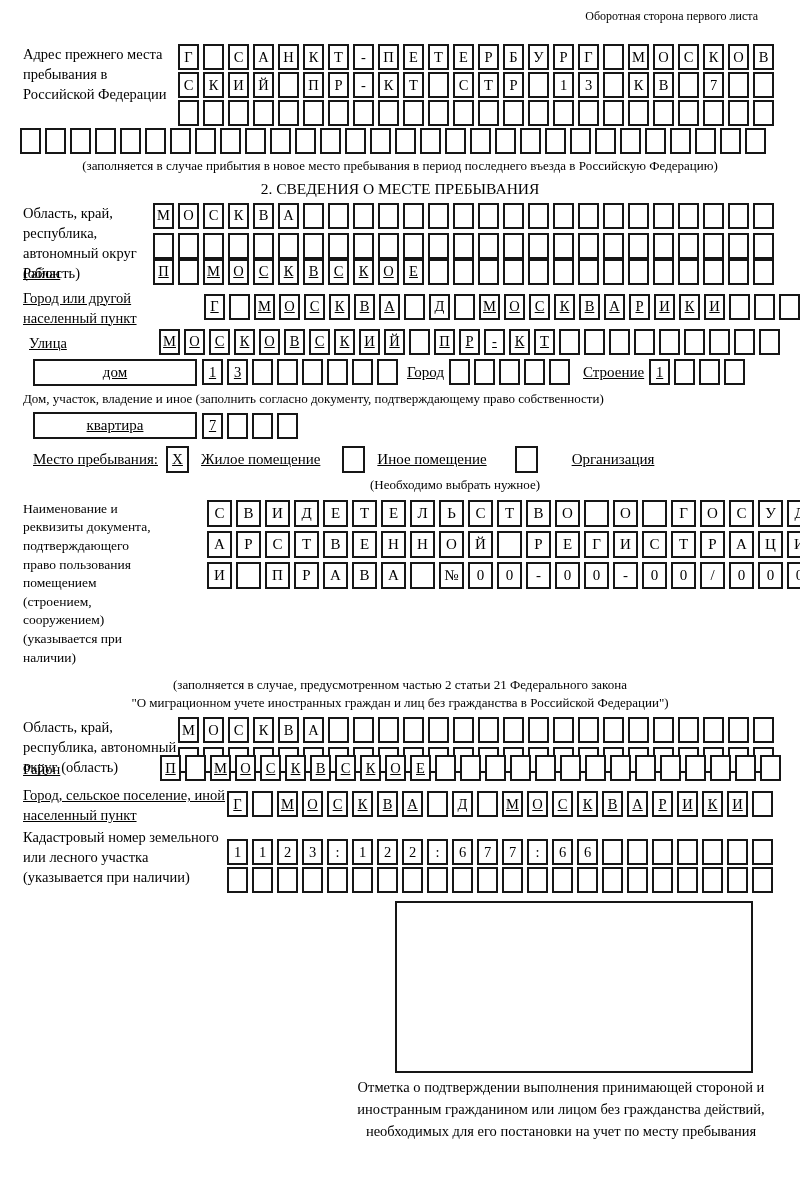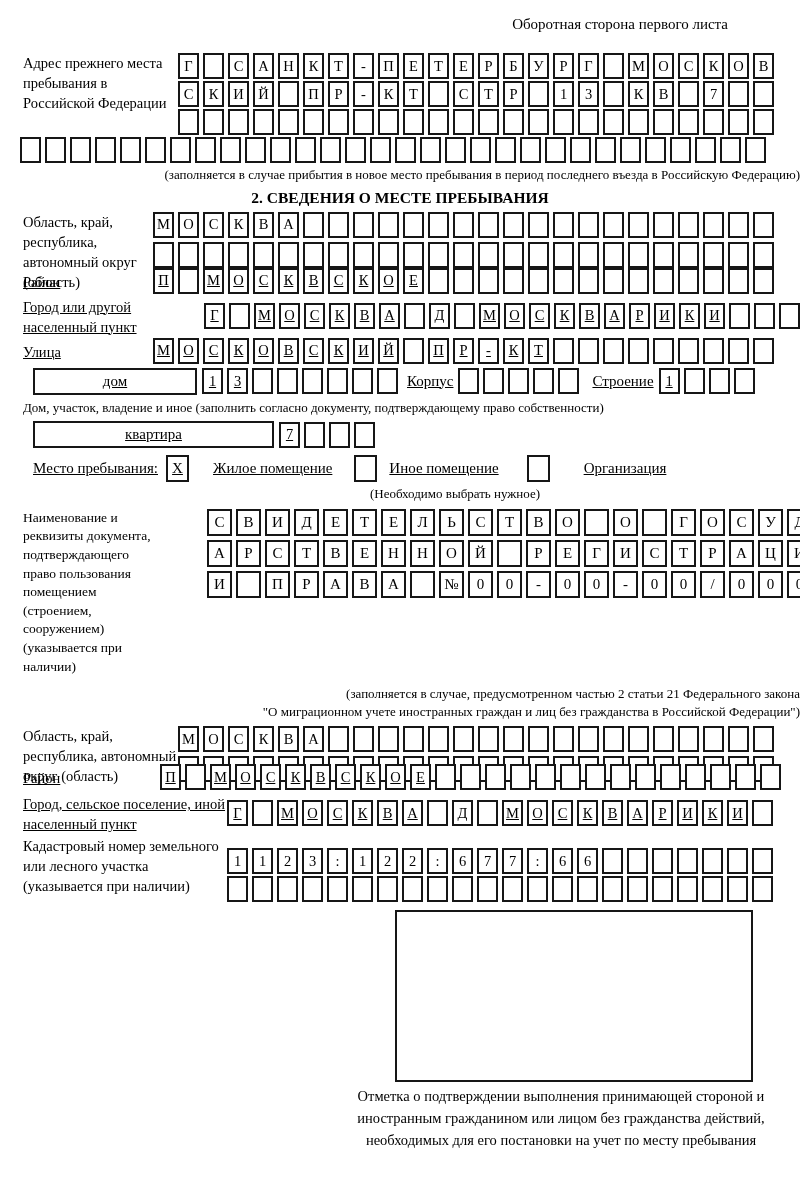--- a/index.html
+++ b/index.html
@@ -1,39 +1,39 @@
 <!DOCTYPE html>
 <html><head>
 <meta charset="utf-8">
 <style>
   html,body{margin:0;padding:0;background:#fff;}
   body{width:800px;height:1180px;overflow:hidden;color:#000;
        font-family:"Liberation Serif","DejaVu Serif",serif;}
   .page{position:relative;width:800px;height:1180px;}
 
-  .header-note{margin-top:16px;padding-right:72px;text-align:right;font-size:15px;}
+  .header-note{margin-top:9px;padding-right:42px;text-align:right;font-size:12px;}
 
   .grp{display:flex;align-items:flex-start;}
   .grp.vcenter{align-items:center;text-decoration:underline;}
   .lbl{font-size:14.5px;line-height:1.38;flex:none;}
   .cellblock{flex:none;}
   .cellrow{display:flex;gap:4px;margin-bottom:2px;}
   .c{box-sizing:border-box;flex:none;width:21px;height:26px;border:2px solid #161616;
      display:flex;align-items:center;justify-content:center;
      font-size:14.5px;line-height:1;background:#fff;}
   .doc .c{width:25px;height:27px;font-size:15px;}
   .doc .cellrow{margin-bottom:4px;}
 
   .widebox{box-sizing:border-box;flex:none;height:27px;border:2px solid #161616;
      display:flex;align-items:center;justify-content:center;font-size:15px;background:#fff;}
   .inline-lbl{font-size:15px;flex:none;}
 
   .note{font-size:13px;line-height:1.35;}
-  .note.center{text-align:right;}
-  .title{font-weight:bold;font-size:15.5px;text-align:center;}
+  .note.center{text-align:center;}
+  .title{font-weight:normal;font-size:15.5px;text-align:center;}
 
   .check{box-sizing:border-box;flex:none;width:23px;height:27px;border:2px solid #161616;
      display:flex;align-items:center;justify-content:center;font-size:15px;background:#fff;}
 
   .stamp-box{box-sizing:border-box;width:358px;height:172px;border:2px solid #161616;
      margin-left:395px;margin-top:6px;background:#fff;}
   .stamp-note{width:478px;margin-left:322px;margin-top:4px;text-align:center;
      font-size:14.5px;line-height:1.5;}
 </style>
 </head>
@@ -276,21 +276,21 @@
         <span class="c">Р</span>
         <span class="c">И</span>
         <span class="c">К</span>
         <span class="c">И</span>
         <span class="c"></span>
         <span class="c"></span>
         <span class="c"></span>
       </div>
   </div>
 
-  <div class="grp vcenter" style="margin:1px 0 0 23px;">
+  <div class="grp vcenter" style="margin:1px 0 0 29px;">
     <div class="lbl" style="width:130px;">Улица</div>
     <div class="cellrow">
         <span class="c">М</span>
         <span class="c">О</span>
         <span class="c">С</span>
         <span class="c">К</span>
         <span class="c">О</span>
         <span class="c">В</span>
         <span class="c">С</span>
         <span class="c">К</span>
@@ -319,52 +319,52 @@
     <div class="cellrow" style="margin-bottom:0;">
         <span class="c">1</span>
         <span class="c">3</span>
         <span class="c"></span>
         <span class="c"></span>
         <span class="c"></span>
         <span class="c"></span>
         <span class="c"></span>
         <span class="c"></span>
       </div>
-    <div class="inline-lbl" style="margin-left:4px;">Корпус</div>
+    <div class="inline-lbl" style="margin-left:4px;">Город</div>
     <div class="cellrow" style="margin-bottom:0;">
         <span class="c"></span>
         <span class="c"></span>
         <span class="c"></span>
         <span class="c"></span>
         <span class="c"></span>
       </div>
     <div class="inline-lbl" style="margin-left:8px;">Строение</div>
     <div class="cellrow" style="margin-bottom:0;">
         <span class="c">1</span>
         <span class="c"></span>
         <span class="c"></span>
         <span class="c"></span>
       </div>
   </div>
   <div class="note" style="margin:4px 0 0 23px;">Дом, участок, владение и иное (заполнить согласно документу, подтверждающему право собственности)</div>
 
   <div class="grp vcenter" style="margin:5px 0 0 33px;gap:5px;">
-    <div class="widebox" style="width:241px;">квартира</div>
+    <div class="widebox" style="width:164px;">квартира</div>
     <div class="cellrow" style="margin-bottom:0;">
         <span class="c">7</span>
         <span class="c"></span>
         <span class="c"></span>
         <span class="c"></span>
       </div>
   </div>
 
   <div class="grp vcenter" style="margin:7px 0 0 33px;">
     <div class="inline-lbl">Место пребывания:</div>
     <div class="check" style="margin-left:8px;">X</div>
-    <div class="inline-lbl" style="margin-left:24px;">Жилое помещение</div>
+    <div class="inline-lbl" style="margin-left:12px;">Жилое помещение</div>
     <div class="check" style="margin-left:22px;"></div>
     <div class="inline-lbl" style="margin-left:12px;">Иное помещение</div>
     <div class="check" style="margin-left:28px;"></div>
     <div class="inline-lbl" style="margin-left:34px;">Организация</div>
   </div>
   <div class="note" style="margin-top:3px;text-align:center;padding-left:110px;">(Необходимо выбрать нужное)</div>
 
   <div class="grp doc" style="margin:6px 0 0 23px;gap:44px;">
     <div class="lbl" style="width:140px;font-size:13.5px;">Наименование и реквизиты документа, подтверждающего право пользования помещением (строением, сооружением) (указывается при наличии)</div>
     <div class="cellblock">

